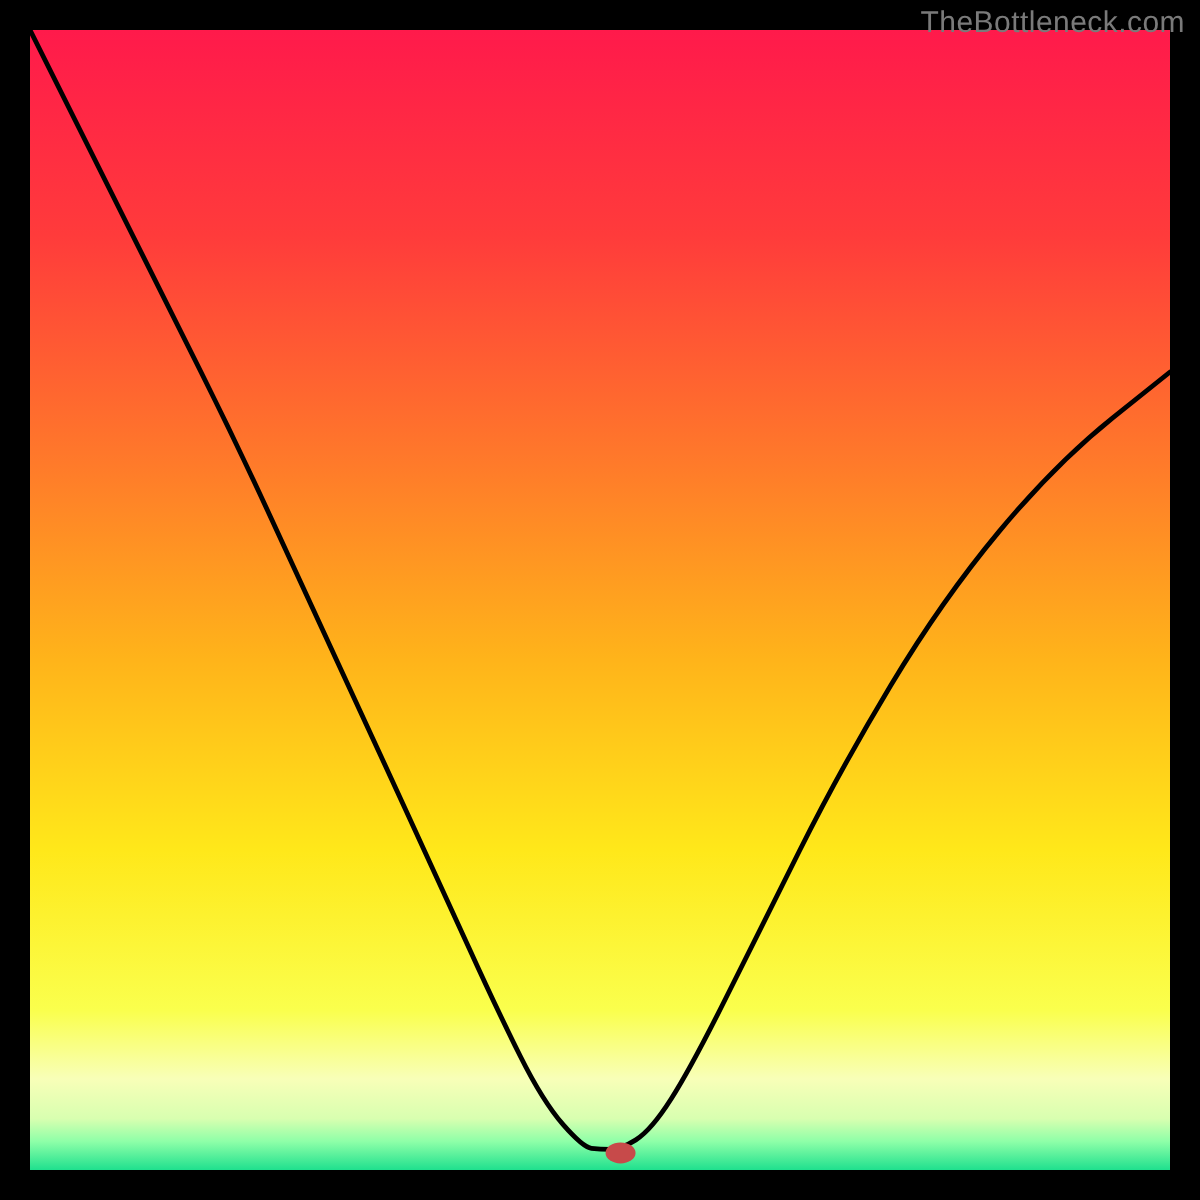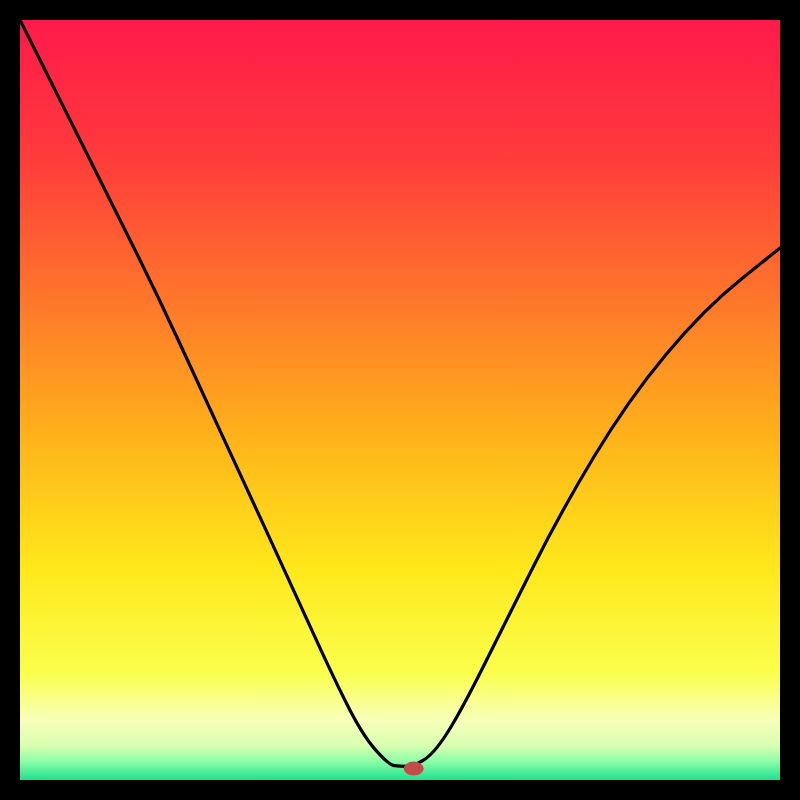--- a/index.html
+++ b/index.html
@@ -33,20 +33,21 @@
     width: 760px;
     height: 760px;
   }
   svg { display: block; }
 </style>
 </head>
 <body>
 
 <div class="stage">
 
+  <div class="watermark">TheBottleneck.com</div>
 
   <div class="plot">
     <svg id="chart-svg" width="760" height="760" viewBox="0 0 760 760">
       <defs>
         <linearGradient id="bg-grad" x1="0" y1="0" x2="0" y2="1">
             <stop offset="0%" stop-color="#ff1a4b"></stop>
             <stop offset="18%" stop-color="#ff3b3b"></stop>
             <stop offset="38%" stop-color="#ff7a2a"></stop>
             <stop offset="55.00000000000001%" stop-color="#ffb31a"></stop>
             <stop offset="72%" stop-color="#ffe81a"></stop>

